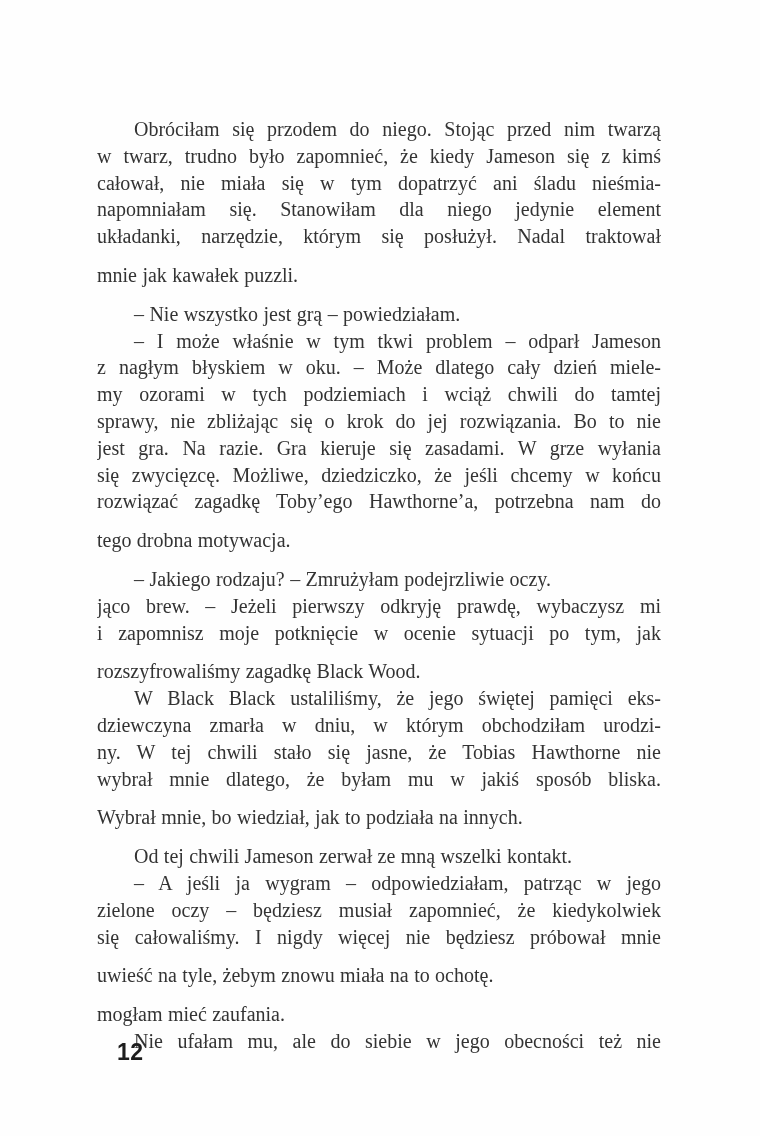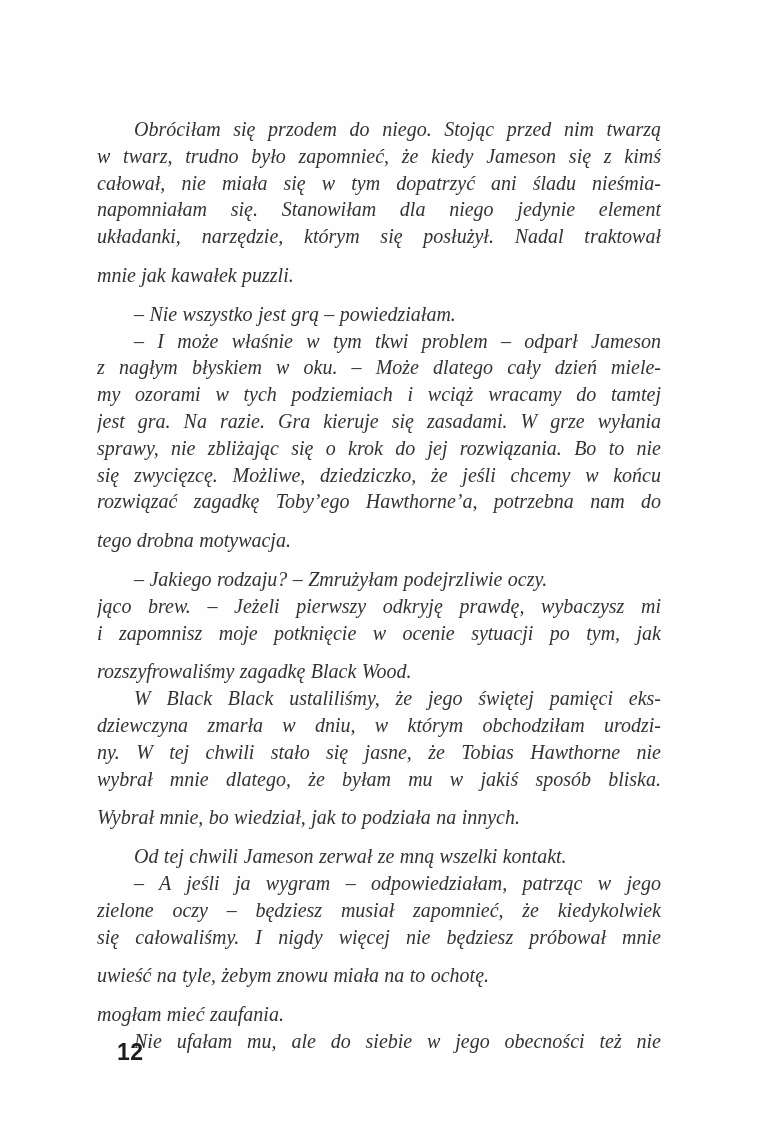--- a/index.html
+++ b/index.html
@@ -23,21 +23,20 @@
     font-size: 20px;
     line-height: 26.8px;
     color: #333333;
   }
   .line {
     text-align: justify;
     text-align-last: justify;
     height: 26.8px;
     overflow: hidden;
     word-spacing: 0.02em;
-    font-style: italic;
   }
   .line.first {
     padding-left: 37px;
   }
   .line.last {
     text-align-last: left;
     margin-top: 12px;
   }
   .page-number {
     position: absolute;
@@ -57,23 +56,23 @@
   <div class="text-block">
       <div class="line first">Obróciłam się przodem do niego. Stojąc przed nim twarzą</div>
       <div class="line">w twarz, trudno było zapomnieć, że kiedy Jameson się z kimś</div>
       <div class="line">całował, nie miała się w tym dopatrzyć ani śladu nieśmia-</div>
       <div class="line">napomniałam się. Stanowiłam dla niego jedynie element</div>
       <div class="line">układanki, narzędzie, którym się posłużył. Nadal traktował</div>
       <div class="line last">mnie jak kawałek puzzli.</div>
       <div class="line first last">– Nie wszystko jest grą – powiedziałam.</div>
       <div class="line first">– I może właśnie w tym tkwi problem – odparł Jameson</div>
       <div class="line">z nagłym błyskiem w oku. – Może dlatego cały dzień miele-</div>
-      <div class="line">my ozorami w tych podziemiach i wciąż wracamy do tamtej</div>
+      <div class="line">my ozorami w tych podziemiach i wciąż chwili do tamtej</div>
+      <div class="line">sprawy, nie zbliżając się o krok do jej rozwiązania. Bo to nie</div>
       <div class="line">jest gra. Na razie. Gra kieruje się zasadami. W grze wyłania</div>
-      <div class="line">sprawy, nie zbliżając się o krok do jej rozwiązania. Bo to nie</div>
       <div class="line">się zwycięzcę. Możliwe, dziedziczko, że jeśli chcemy w końcu</div>
       <div class="line">rozwiązać zagadkę Toby’ego Hawthorne’a, potrzebna nam do</div>
       <div class="line last">tego drobna motywacja.</div>
       <div class="line first last">– Jakiego rodzaju? – Zmrużyłam podejrzliwie oczy.</div>
       <div class="line">jąco brew. – Jeżeli pierwszy odkryję prawdę, wybaczysz mi</div>
       <div class="line">i zapomnisz moje potknięcie w ocenie sytuacji po tym, jak</div>
       <div class="line last">rozszyfrowaliśmy zagadkę Black Wood.</div>
       <div class="line first">W Black Black ustaliliśmy, że jego świętej pamięci eks-</div>
       <div class="line">dziewczyna zmarła w dniu, w którym obchodziłam urodzi-</div>
       <div class="line">ny. W tej chwili stało się jasne, że Tobias Hawthorne nie</div>

